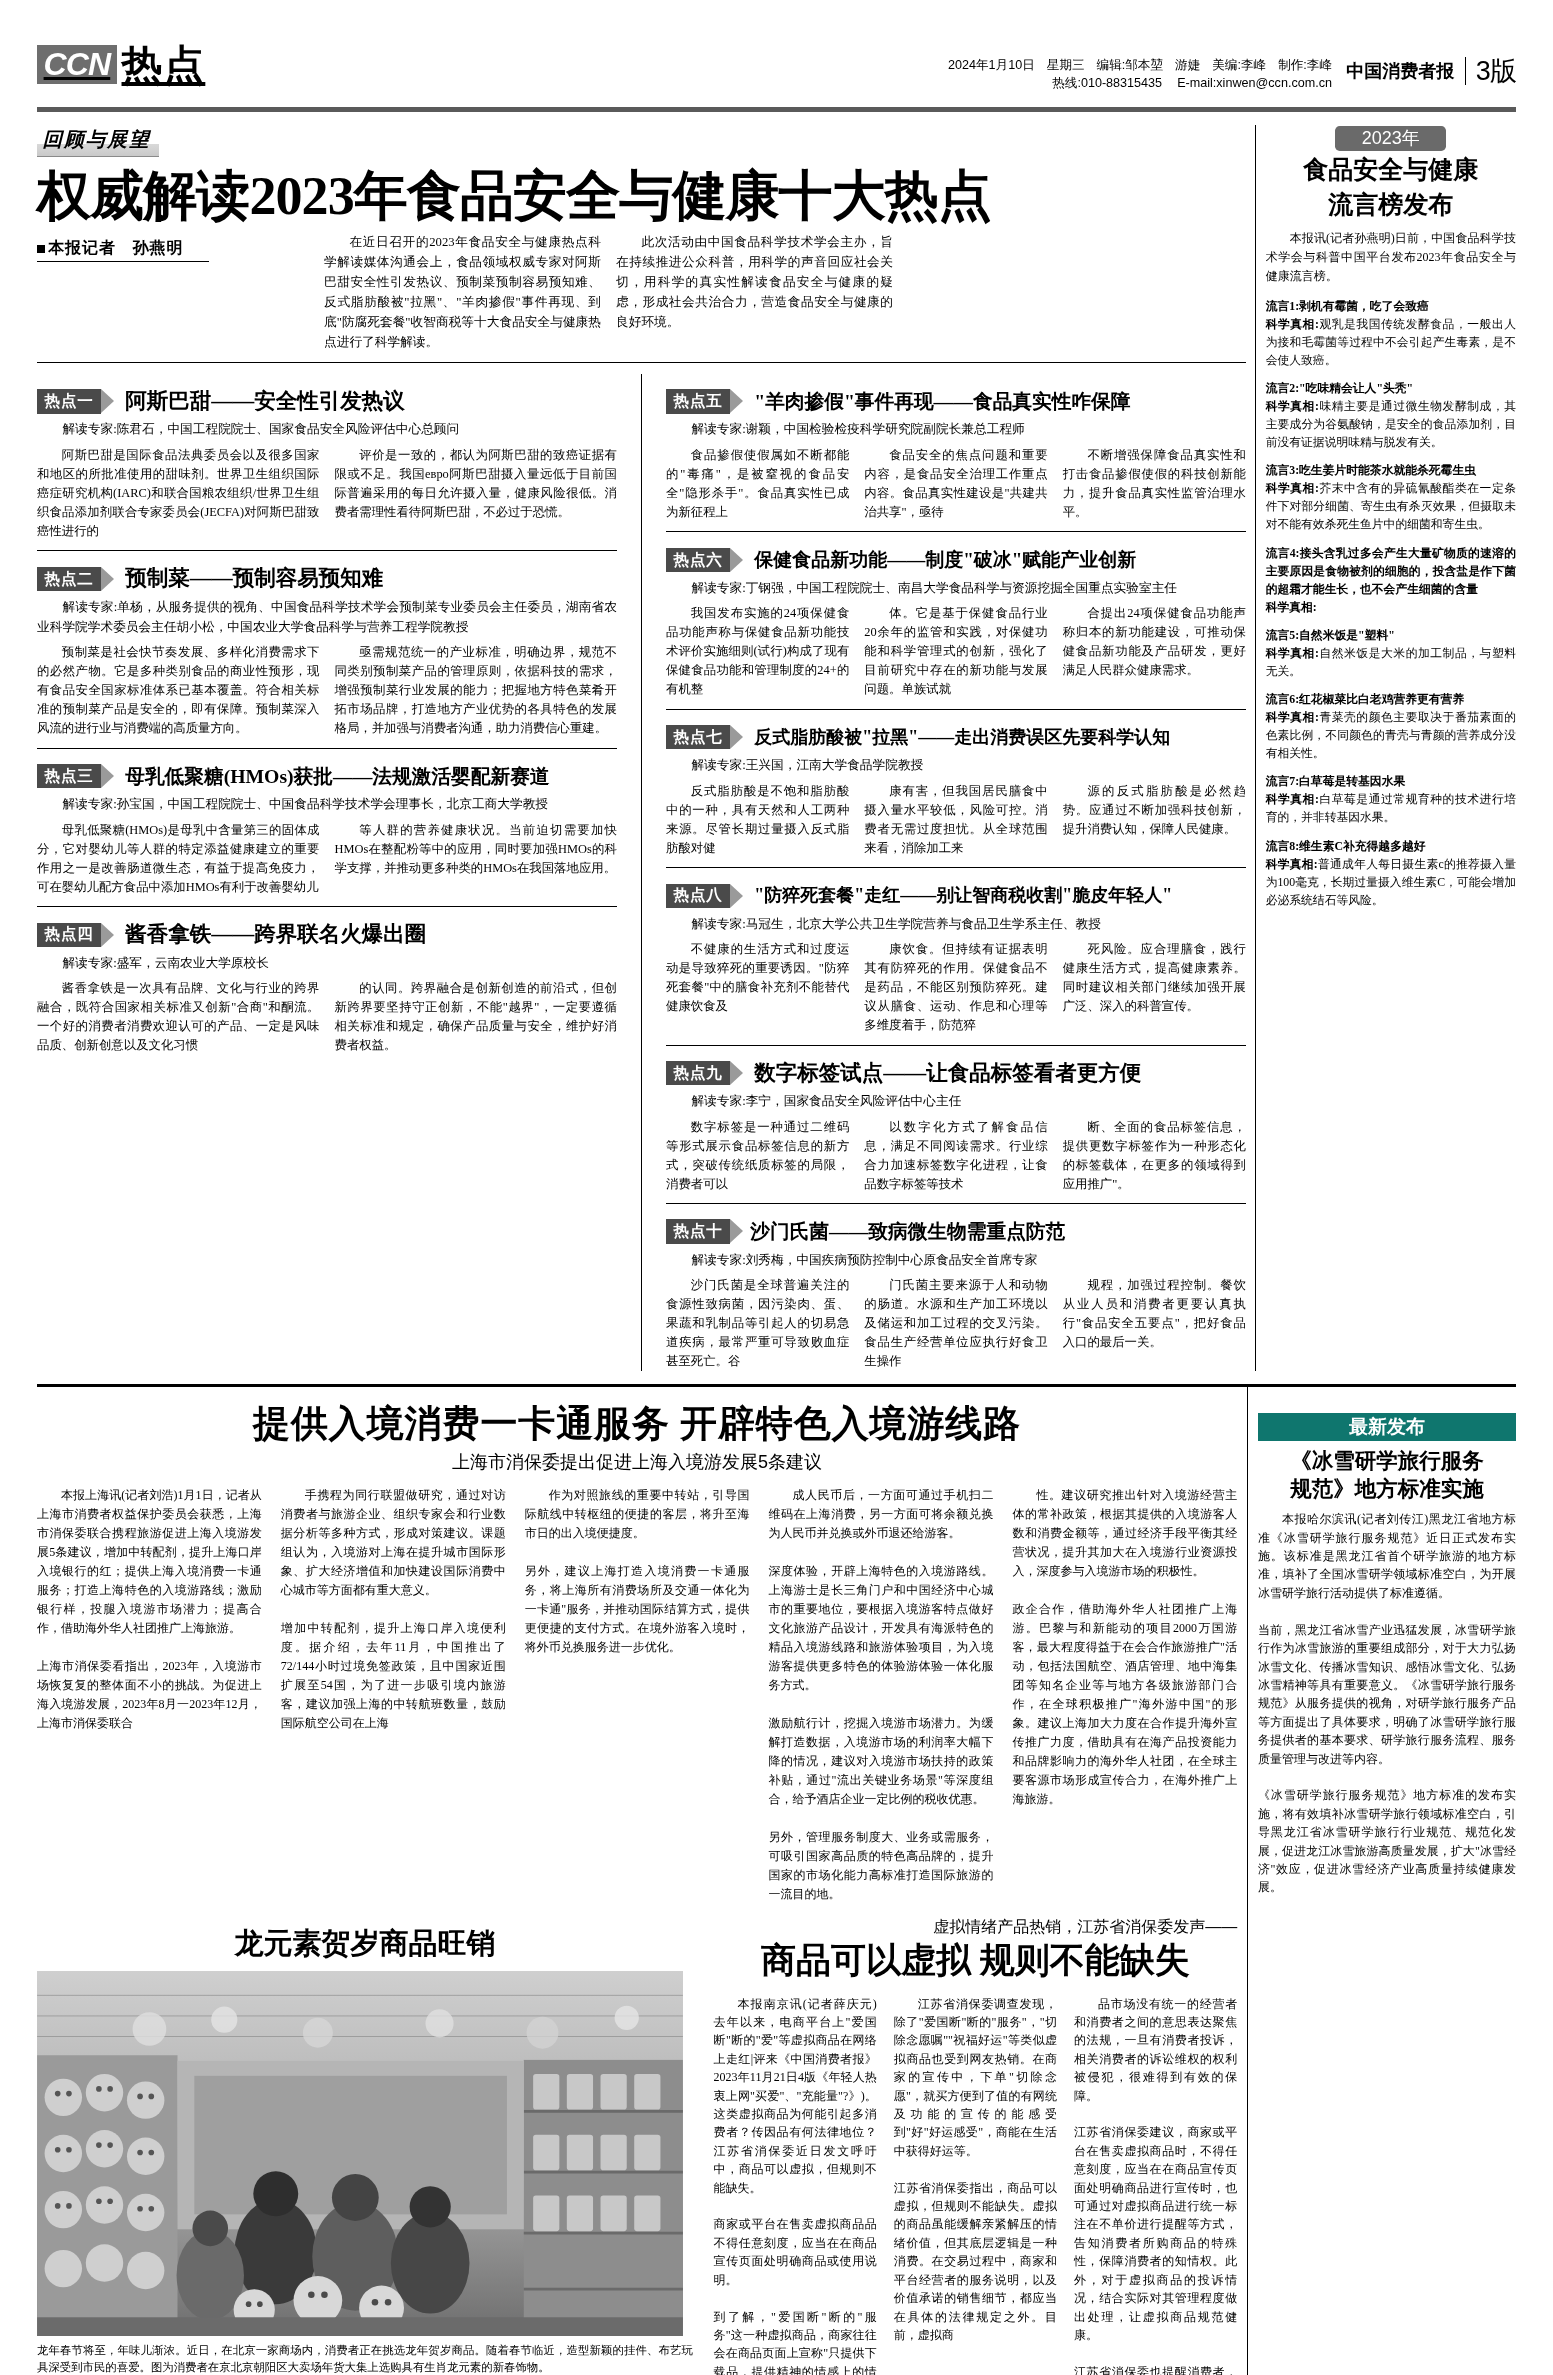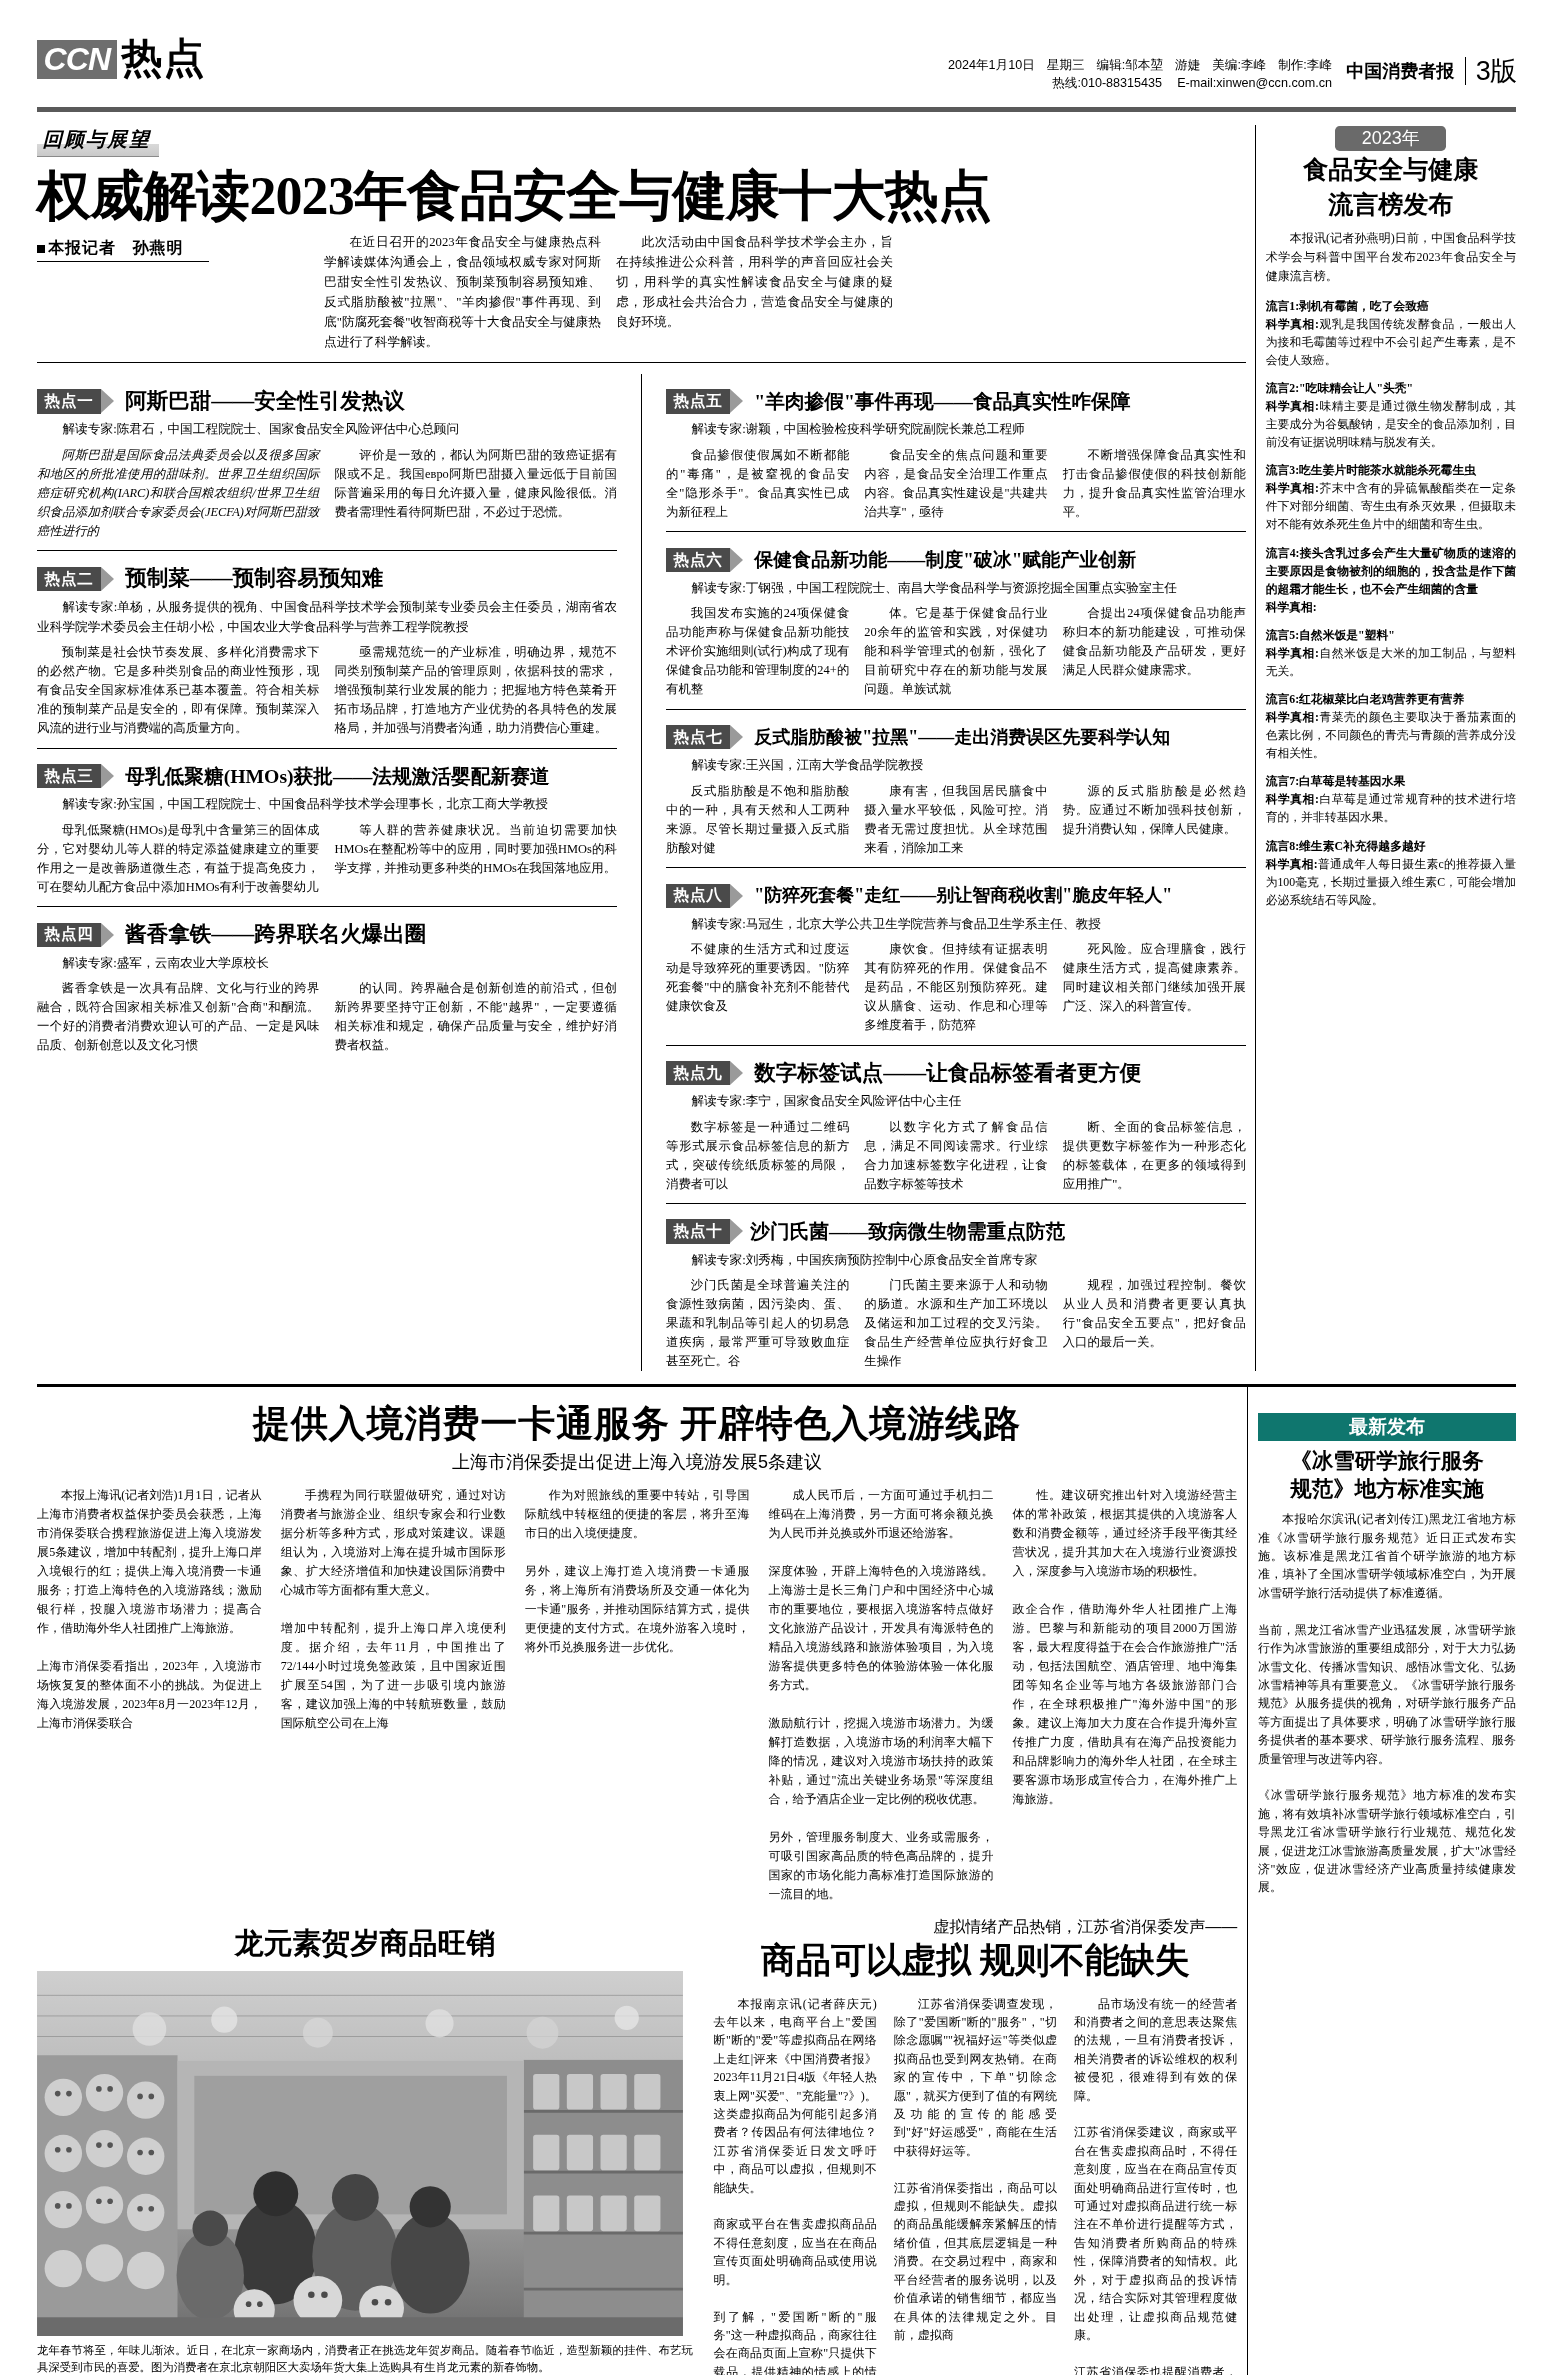--- a/index.html
+++ b/index.html
@@ -1,21 +1,21 @@
 <!DOCTYPE html>
 <html style="font-size:15px"><head>
 <meta charset="utf-8">
 <style>
   html,body{margin:0;padding:0;background:#ffffff;}
   body{width:1553px;height:2375px;font-family:"Liberation Serif","DejaVu Serif",serif;color:#000;}
   .page{position:relative;width:1553px;height:2375px;overflow:hidden;background:#fff;padding:0;box-sizing:border-box;}
 
   
   .masthead{position:relative;height:73px;margin:32px 37px 0 37px;}
-  .logo-wrap{position:absolute;left:0;top:6px;display:flex;align-items:flex-end;}
+  .logo-wrap{position:absolute;left:0;top:13px;display:flex;align-items:flex-start;text-decoration:underline;}
   .logo-ccn{display:inline-block;background:#6e6e6e;color:#fff;font-family:"Liberation Sans",sans-serif;font-weight:bold;font-style:italic;font-size:32px;line-height:36px;padding:0.9px 6.6px 1.9px 6.6px;letter-spacing:-0.9px;}
   .logo-cn{font-family:"Liberation Serif",serif;font-weight:bold;font-size:41px;line-height:41px;margin-left:4.7px;letter-spacing:0.9px;}
   .mast-info{position:absolute;right:184px;top:24px;text-align:right;font-family:"Liberation Sans",sans-serif;font-size:12.6px;line-height:18px;white-space:nowrap;}
   .mast-info .l1 span{margin-right:12px;}
   .mast-info .l2 span{margin-right:15px;}
   .mast-right{position:absolute;right:0;top:20.6px;display:flex;align-items:center;}
   .paper-name{font-family:"Liberation Serif",serif;font-weight:bold;font-size:18px;letter-spacing:0px;padding-right:10.3px;}
   .sep-v{width:0.9px;height:28px;background:#000;}
   .page-no{font-family:"Liberation Sans",sans-serif;font-size:27px;padding-left:10.3px;letter-spacing:-0.9px;}
   .rule-thick{height:5.6px;background:#5a5a5a;margin:1.9px 37px 0 37px;}
@@ -135,21 +135,21 @@
         <div class="hot-grid">
           <div class="hot-col">
 
             <div>
               <div class="hot-head">
                   <span class="hot-badge">热点一</span>
                   <span class="hot-title">阿斯巴甜——安全性引发热议</span>
                 </div>
               <div class="hot-expert">解读专家:陈君石，中国工程院院士、国家食品安全风险评估中心总顾问</div>
               <div class="hot-body">
-                  <div class="c" style="text-indent:2em;font-style:italic;">阿斯巴甜是国际食品法典委员会以及很多国家和地区的所批准使用的甜味剂。世界卫生组织国际癌症研究机构(IARC)和联合国粮农组织/世界卫生组织食品添加剂联合专家委员会(JECFA)对阿斯巴甜致癌性进行的</div>
+                  <div class="c" style="text-indent:2em;">阿斯巴甜是国际食品法典委员会以及很多国家和地区的所批准使用的甜味剂。世界卫生组织国际癌症研究机构(IARC)和联合国粮农组织/世界卫生组织食品添加剂联合专家委员会(JECFA)对阿斯巴甜致癌性进行的</div>
                   <div class="c" style="text-indent:2em;">评价是一致的，都认为阿斯巴甜的致癌证据有限或不足。我国евро阿斯巴甜摄入量远低于目前国际普遍采用的每日允许摄入量，健康风险很低。消费者需理性看待阿斯巴甜，不必过于恐慌。</div>
                 </div>
               <div class="hot-sep"></div>
             </div>
 
             <div>
               <div class="hot-head">
                   <span class="hot-badge">热点二</span>
                   <span class="hot-title">预制菜——预制容易预知难</span>
                 </div>

